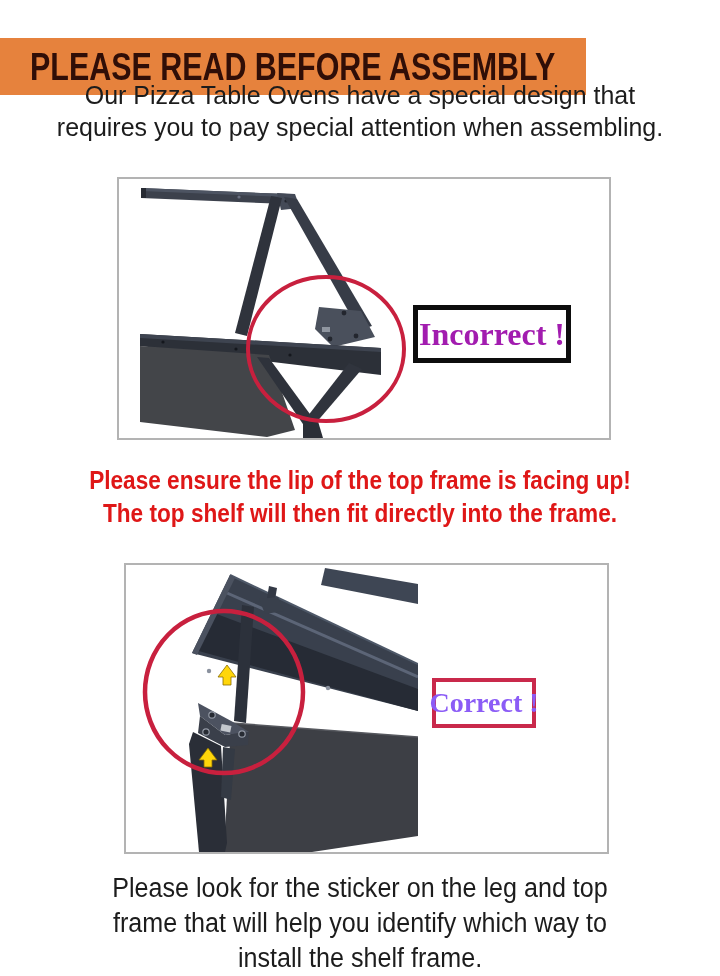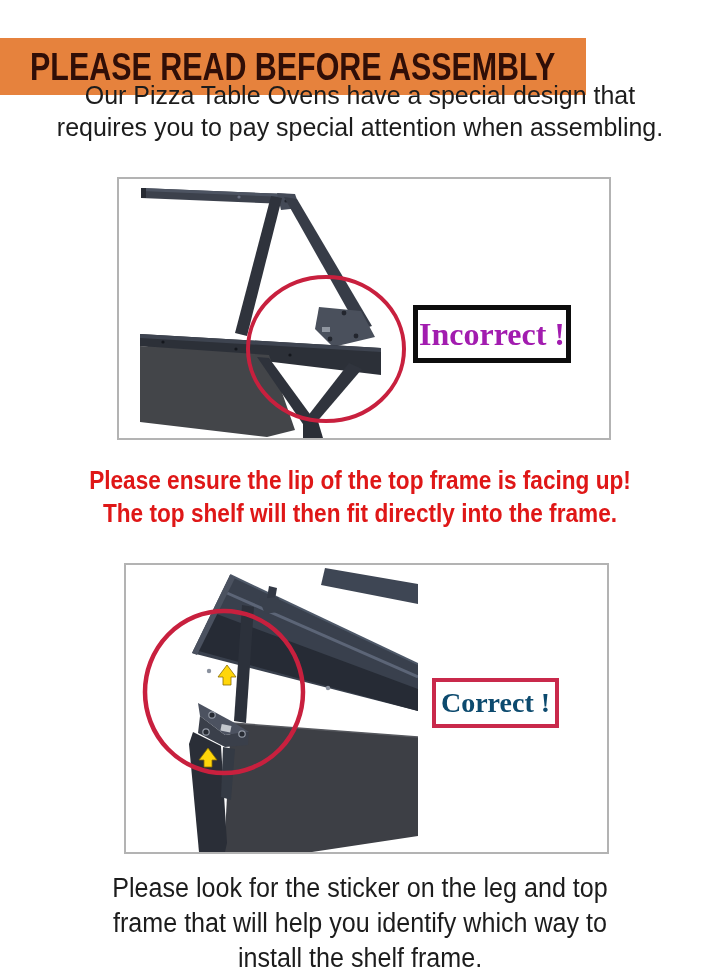--- a/index.html
+++ b/index.html
@@ -24,22 +24,22 @@
   .figure{position:absolute;background:#fff;border:2px solid #b3b3b3;box-sizing:border-box;}
   .fig1{left:117px;top:177px;width:494px;height:263px;}
   .fig2{left:124px;top:563px;width:485px;height:291px;}
   .figure svg{display:block;}
 
   .label-box{position:absolute;display:flex;align-items:center;justify-content:center;
          background:#fff;box-sizing:border-box;white-space:nowrap;
          font-family:"Liberation Serif",serif;font-weight:700;}
   .incorrect-box{left:294px;top:126px;width:158px;height:58px;border:5px solid #0d0d0d;
          font-size:32px;color:#a21caf;}
-  .correct-box{left:306px;top:113px;width:127px;height:50px;border:4px solid #c9294b;
-         font-size:28px;color:#0c4a6e;}
+  .correct-box{left:306px;top:113px;width:104px;height:50px;border:4px solid #c9294b;
+         font-size:28px;color:#8b5cf6;}
 </style>
 </head>
 <body>
 
 <div class="page">
 
   <div class="banner">
     <div class="banner-title">PLEASE READ BEFORE ASSEMBLY</div>
   </div>
 

